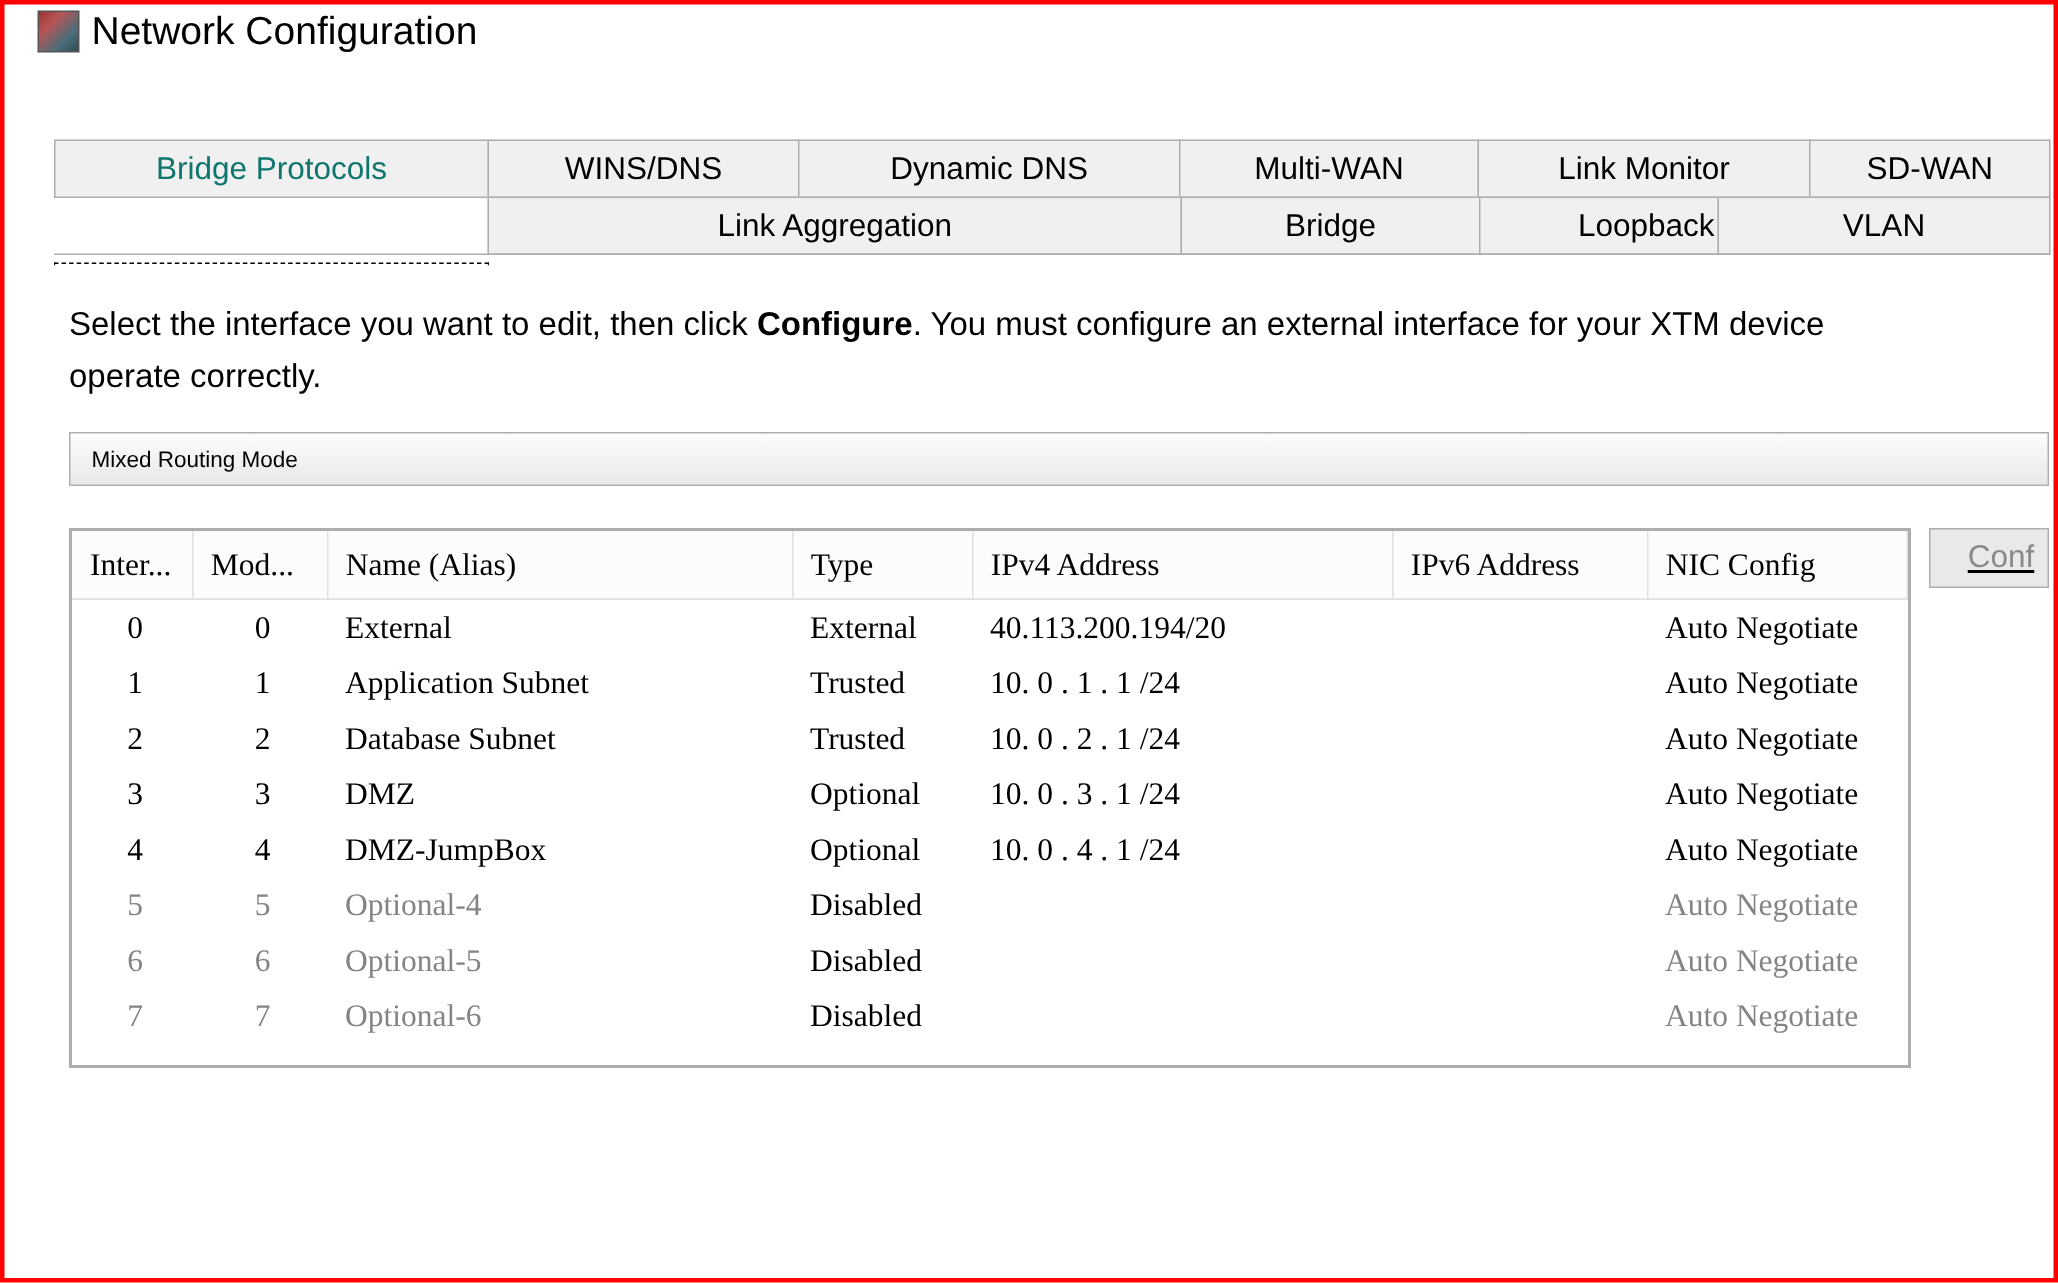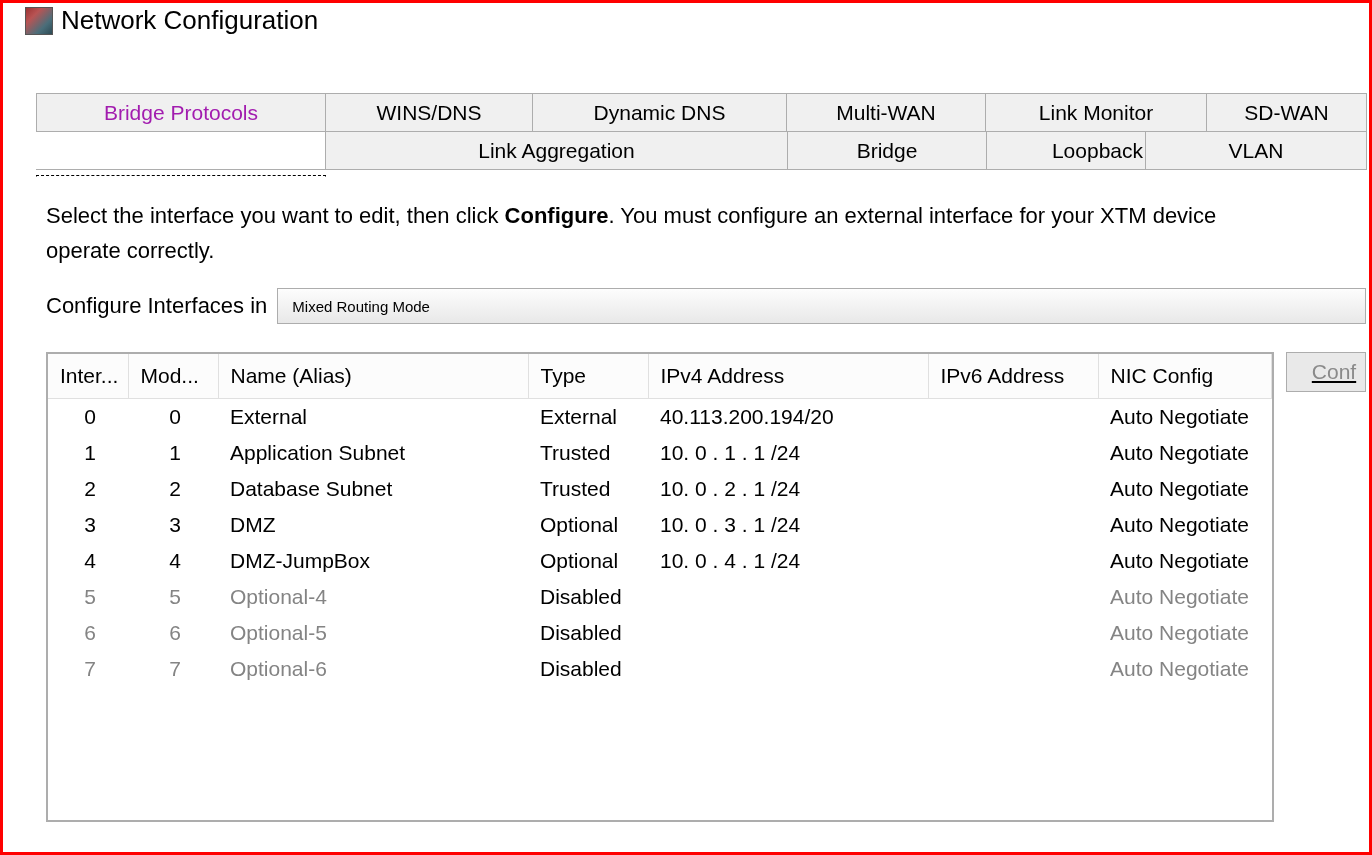--- a/index.html
+++ b/index.html
@@ -54,21 +54,21 @@
     background: #f0f0f0;
     display: flex;
     align-items: center;
     justify-content: center;
     font-size: 21px;
     margin-right: -1px;
     margin-bottom: -1px;
     white-space: nowrap;
     overflow: hidden;
   }
-  .tab.disabled { color: #a21caf; }
+  .tab.disabled { color: #0f766e; }
   .tab.active {
     background: #fff;
     border: 1px dashed #000;
     border-bottom: 1px solid #fff;
     position: relative;
     z-index: 2;
     margin-top: 44px;
   }
   .row1 .t0 { width: 290px; }
   .row1 .t1 { width: 208px; }
@@ -112,23 +112,24 @@
     font-size: 15px;
   }
   .table-area {
     display: flex;
     margin-top: 28px;
     gap: 12px;
   }
   .grid-wrap {
     border: 2px solid #adadad;
     width: 1236px;
-    height: 470px;
-    overflow: hidden;
-    background: #fff;
+    height: 360px;
+    overflow: hidden;
+    background: #fff;
+    font-family: Liberation Serif, serif;
   }
   table.grid {
     width: 100%;
     border-collapse: collapse;
     font-size: 21px;
   }
   table.grid th {
     text-align: left;
     font-weight: 400;
     padding: 10px 8px 10px 12px;
@@ -203,21 +204,20 @@
       </div>
 
       <div class="panel">
 
         <div class="instruction">
           <span>Select the interface you want to edit, then click </span><span class="bold">Configure</span><span>. You must configure an external interface for your XTM device</span><br>
           <span>operate correctly.</span>
         </div>
 
         <div class="mode-row">
-          <div class="mode-label">Configure Interfaces in</div>
           <div class="mode-select">
             <span>Mixed Routing Mode</span>
           </div>
         </div>
 
         <div class="table-area">
           <div class="grid-wrap">
             <table class="grid">
               <colgroup>
                 <col class="col-inter">

